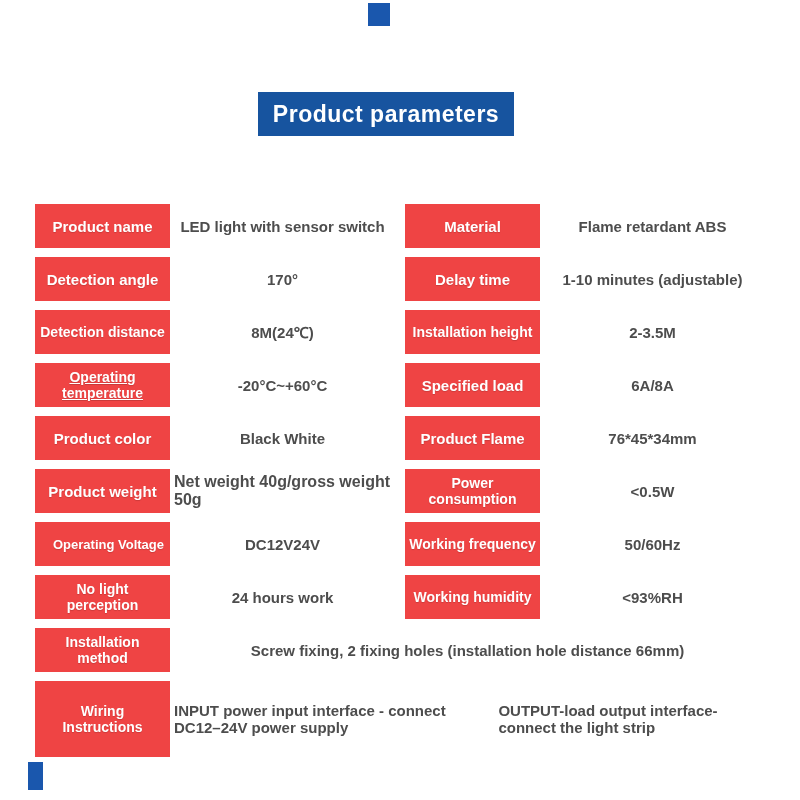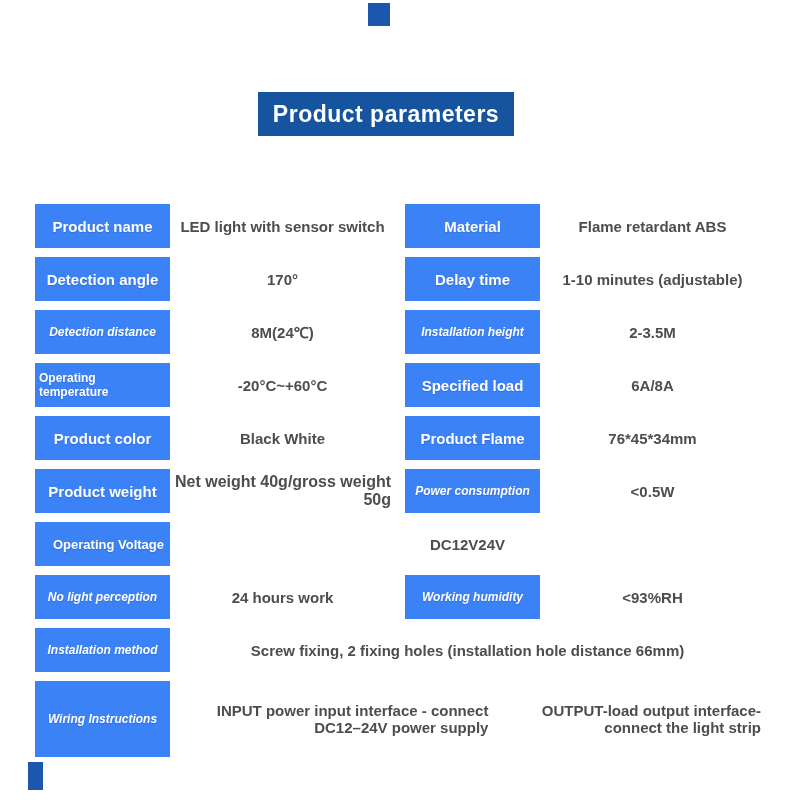--- a/index.html
+++ b/index.html
@@ -60,51 +60,52 @@
     gap: 10px;
   }
   .pair {
     flex: 1;
     display: flex;
     min-height: 44px;
   }
   .label {
     width: 135px;
     min-width: 135px;
-    background: #3b82f6;
+    background: #ef4444;
     color: #ffffff;
     font-weight: bold;
     font-size: 15px;
     display: flex;
     align-items: center;
     justify-content: center;
+    text-align: center;
     padding: 2px 4px;
     box-sizing: border-box;
     text-shadow: 0 1px 1px rgba(0,0,0,0.15);
   }
   .value {
     flex: 1;
     display: flex;
     align-items: center;
     justify-content: center;
-    text-align: right;
+    text-align: left;
     color: #4d4d4d;
     font-weight: bold;
     font-size: 15px;
     padding: 2px 4px;
     box-sizing: border-box;
   }
   .value.multiline {
     flex-direction: row;
     justify-content: center;
     gap: 10px;
   }
   .label.md { font-size: 13px; padding-left: 16px; }
-  .label.sm { font-size: 12px; font-style: italic; }
-  .label.xs { font-size: 12px; }
+  .label.sm { font-size: 14px; }
+  .label.xs { font-size: 14px; text-decoration: underline; }
   .value.sm { font-size: 16px; }
   .row.tall .label, .row.tall .value { min-height: 76px; }
 </style>
 </head>
 <body>
 
 <div class="page">
 
   <div class="corner-tab-top"></div>
 
@@ -176,20 +177,24 @@
         <div class="label sm">Power consumption</div>
         <div class="value">&lt;0.5W</div>
       </div>
     </div>
 
     <div class="row">
       <div class="pair">
         <div class="label md">Operating Voltage</div>
         <div class="value">DC12V24V</div>
       </div>
+      <div class="pair">
+        <div class="label sm">Working frequency</div>
+        <div class="value">50/60Hz</div>
+      </div>
     </div>
 
     <div class="row">
       <div class="pair">
         <div class="label sm">No light perception</div>
         <div class="value">24 hours work</div>
       </div>
       <div class="pair">
         <div class="label sm">Working humidity</div>
         <div class="value">&lt;93%RH</div>

